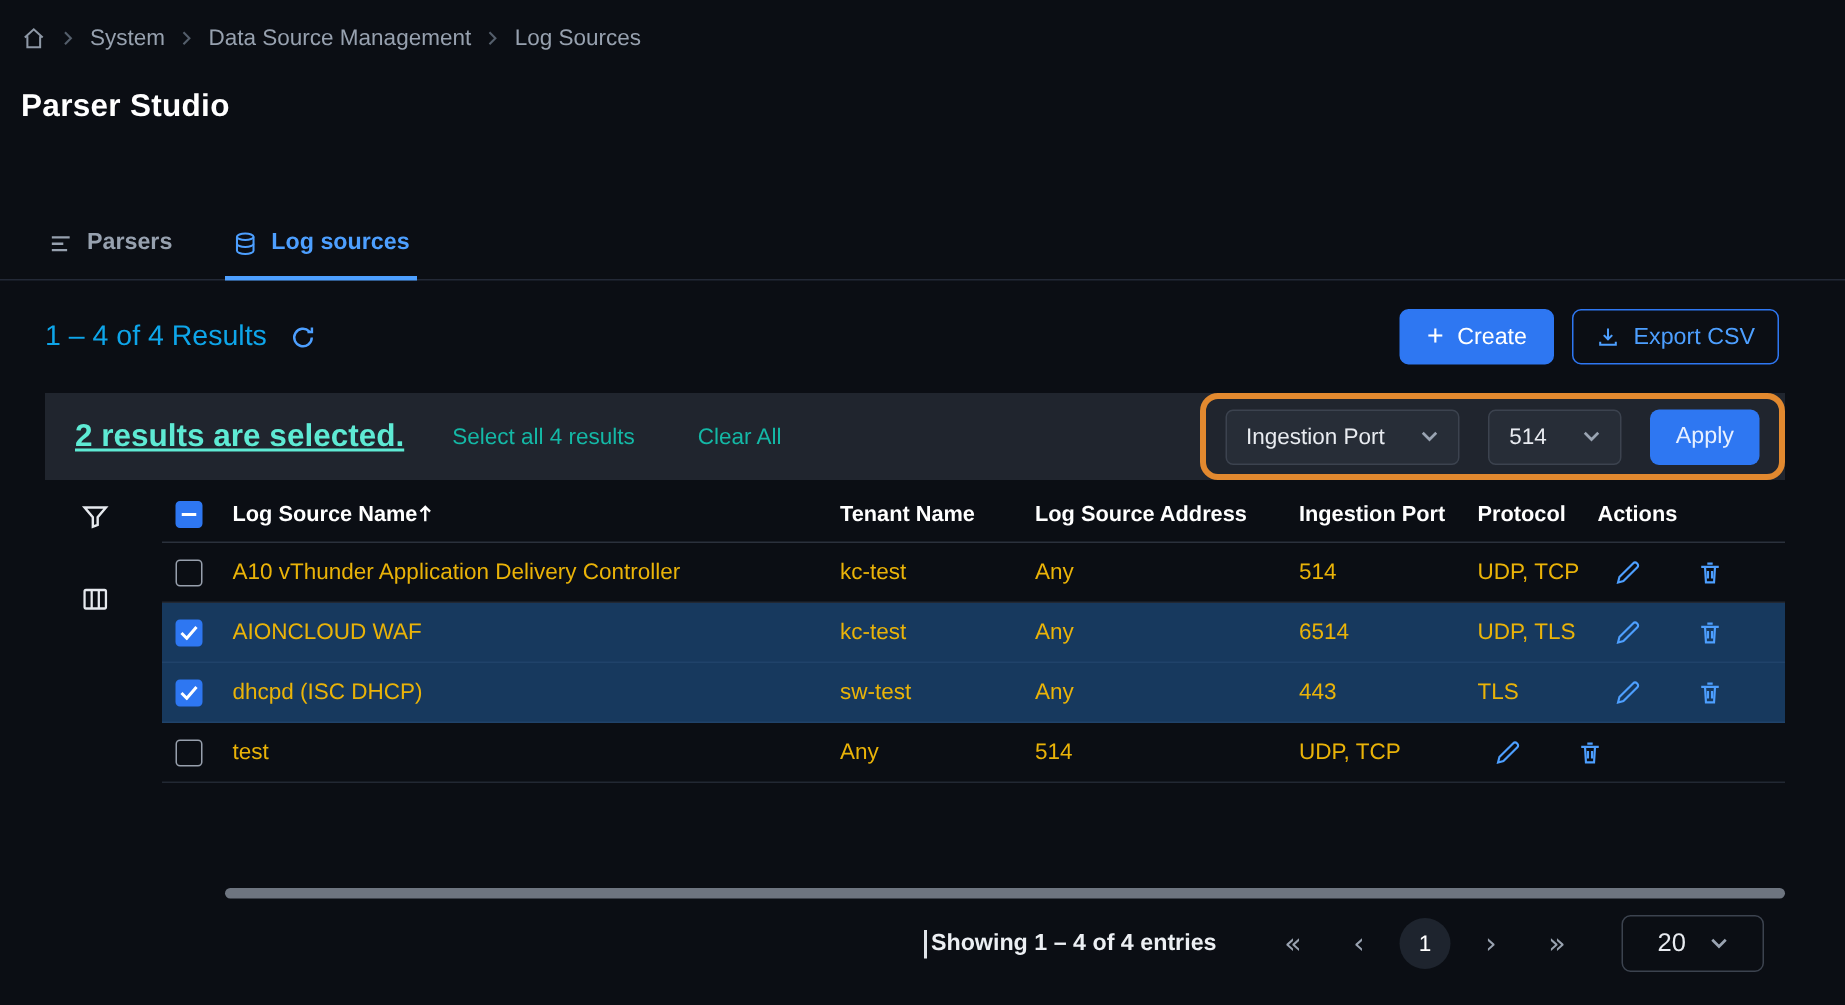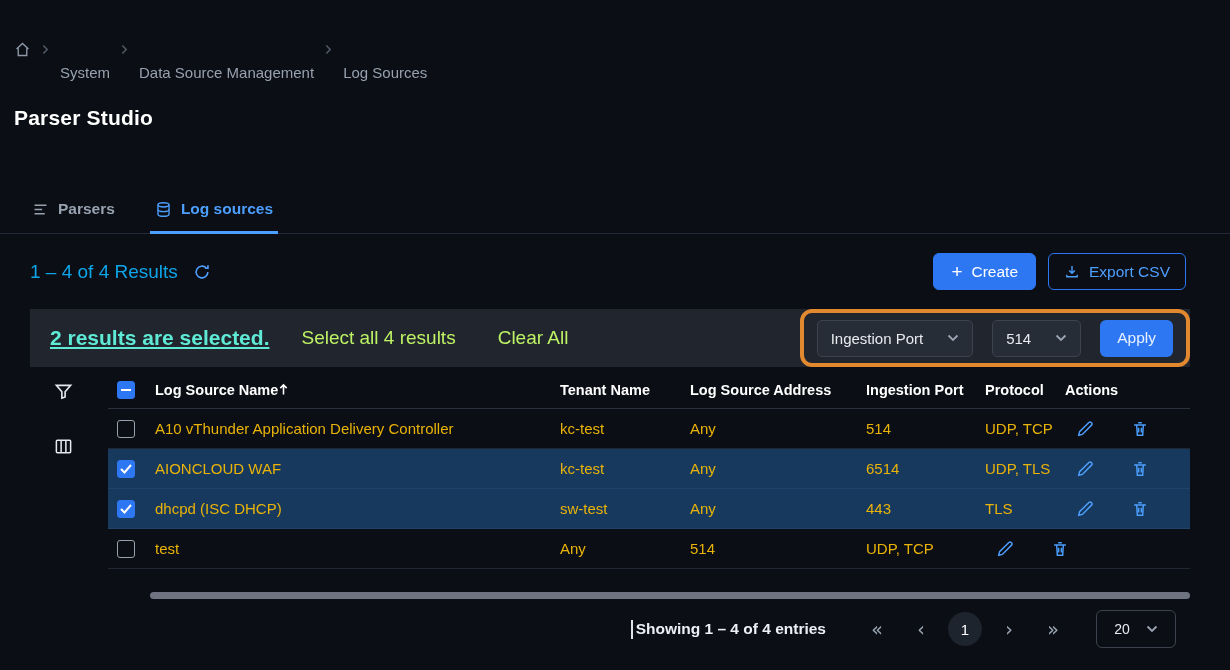--- a/index.html
+++ b/index.html
@@ -7,21 +7,21 @@
   body {
     position:relative;
     background:#0b0e14;
     color:#e6e9ee;
     font-family:"Liberation Sans", sans-serif;
     overflow:hidden;
   }
 
   
   .breadcrumb { display:flex; align-items:center; gap:11px; padding:17px 0 0 14px; font-size:15px; color:#97a1af; }
-  .crumb { cursor:pointer;margin-top:47px; }
+  .crumb { cursor:pointer; }
   .crumb-sep { display:flex; align-items:center; color:#545e6b; }
 
   
   .page-title { margin:25px 0 0 14px; font-size:21px; font-weight:700; color:#ffffff; letter-spacing:.2px; }
 
   
   .tabs { display:flex; gap:36px; margin-top:26px; padding-left:30px; border-bottom:1px solid #232937; }
   .tab { position:relative; display:flex; align-items:center; gap:9px; padding:4px 2px 15px 2px; font-size:15.5px; font-weight:600; color:#97a1af; cursor:pointer;margin-top:40px; }
   .tab.active { color:#4d9fff; }
   .tab.active::after { content:""; position:absolute; left:-3px; right:-3px; bottom:-1px; height:3px; background:#4d9fff; }
@@ -36,21 +36,21 @@
   .searchbox input::placeholder { color:#7b8494; }
   .spacer { flex:1; }
   .btn { height:37px; display:flex; align-items:center; gap:9px; border-radius:6px; cursor:pointer; font-size:15.5px; font-family:"Liberation Sans",sans-serif; }
   .btn-primary { background:#2e77f2; border:1px solid #2e77f2; color:#ffffff; padding:0 17px; }
   .btn-outline { background:transparent; border:1px solid #2e77f2; color:#4d9fff; padding:0 15px; margin-left:12px; }
   .plus-glyph { font-size:19px; line-height:1; font-weight:400; }
 
   
   .selection-bar { display:flex; align-items:center; margin:19px 40px 0 30px; height:58px; background:#20252e; padding-left:20px; }
   .selected-text { font-size:21px; font-weight:700; color:#5eead4;text-decoration:underline; }
-  .link { font-size:19px; color:#bef264; cursor:pointer; background:none; border:none; font-family:"Liberation Sans",sans-serif;text-align:right; }
+  .link { font-size:15px; color:#14b8a6; cursor:pointer; background:none; border:none; font-family:"Liberation Sans",sans-serif;text-align:right; }
   .link-selectall { margin-left:32px; }
   .link-clear { margin-left:42px; }
 
   .annotation { margin-left:auto; height:58px; display:flex; align-items:center; gap:19px; padding:0 13px; border:4px solid #e2892f; border-radius:12px; }
   .select-control { height:37px; background:#272d37; border:1px solid #3c434f; border-radius:5px; display:flex; align-items:center; gap:24px; padding:0 13px; font-size:15px; color:#e8ebf0; cursor:pointer; }
   .apply-btn { height:37px; background:#2e77f2; border:none; border-radius:6px; color:#e8f0ff; padding:0 17px; font-size:15.5px; cursor:pointer; font-family:"Liberation Sans",sans-serif; }
 
   
   .table-area { display:flex; margin:4px 40px 0 30px; }
   .gutter { width:78px; display:flex; flex-direction:column; align-items:flex-start; padding:11px 0 0 24px; gap:36px; }
@@ -73,21 +73,21 @@
   
   .hscrollbar { position:absolute; left:150px; top:592px; width:1040px; height:7px; border-radius:4px; background:#6e7580; cursor:pointer; }
 
   
   .footer { position:absolute; left:0; right:0; top:610px; height:38px; display:flex; align-items:center; justify-content:flex-end; padding-right:54px; }
   .text-caret { width:1.5px; height:19px; background:#dfe3e8; margin-right:3px; }
   .showing-text { font-size:15.5px; font-weight:600; color:#eceff3; }
   .pager { display:flex; align-items:center; gap:10px; margin-left:34px; }
   .pager-btn { width:34px; height:34px; display:flex; align-items:center; justify-content:center; background:none; border:none; color:#99a2b0; font-size:19px; cursor:pointer; font-family:"DejaVu Sans",sans-serif; }
   .page-current { width:34px; height:34px; border-radius:50%; background:#1e242e; color:#ffffff; display:flex; align-items:center; justify-content:center; font-size:15px; cursor:pointer; }
-  .pagesize-select { margin-left:26px; width:80px; height:38px; border:1px solid #3c434f; border-radius:6px; background:transparent; display:flex; align-items:center; justify-content:center; gap:16px; font-size:14px; color:#e8ebf0; cursor:pointer; }
+  .pagesize-select { margin-left:26px; width:95px; height:38px; border:1px solid #3c434f; border-radius:6px; background:transparent; display:flex; align-items:center; justify-content:center; gap:16px; font-size:17px; color:#e8ebf0; cursor:pointer; }
 </style>
 </head>
 <body>
 
 <div class="breadcrumb">
   <span class="icon-btn">
     <svg viewBox="0 0 20 20" width="17" height="17" fill="none" stroke="#8e98a6" stroke-width="1.6">
         <path d="M3 9.5L10 3l7 6.5M5 8.5V17h10V8.5"></path>
       </svg>
   </span>

